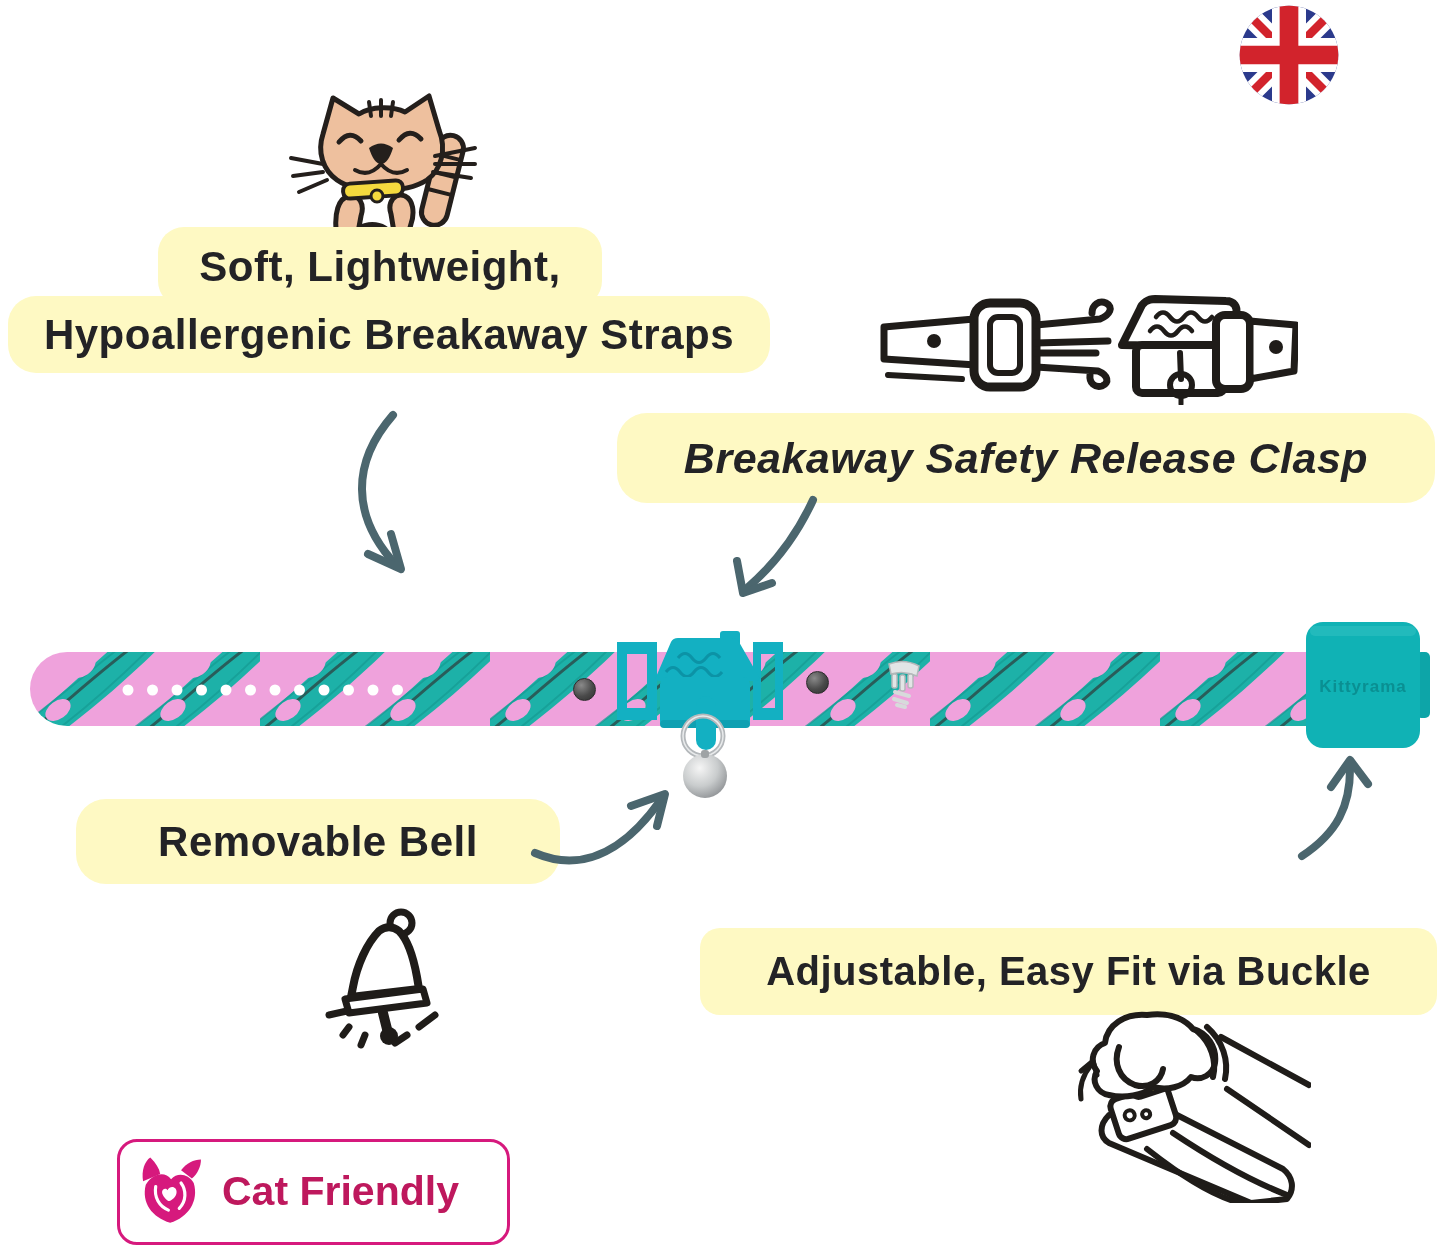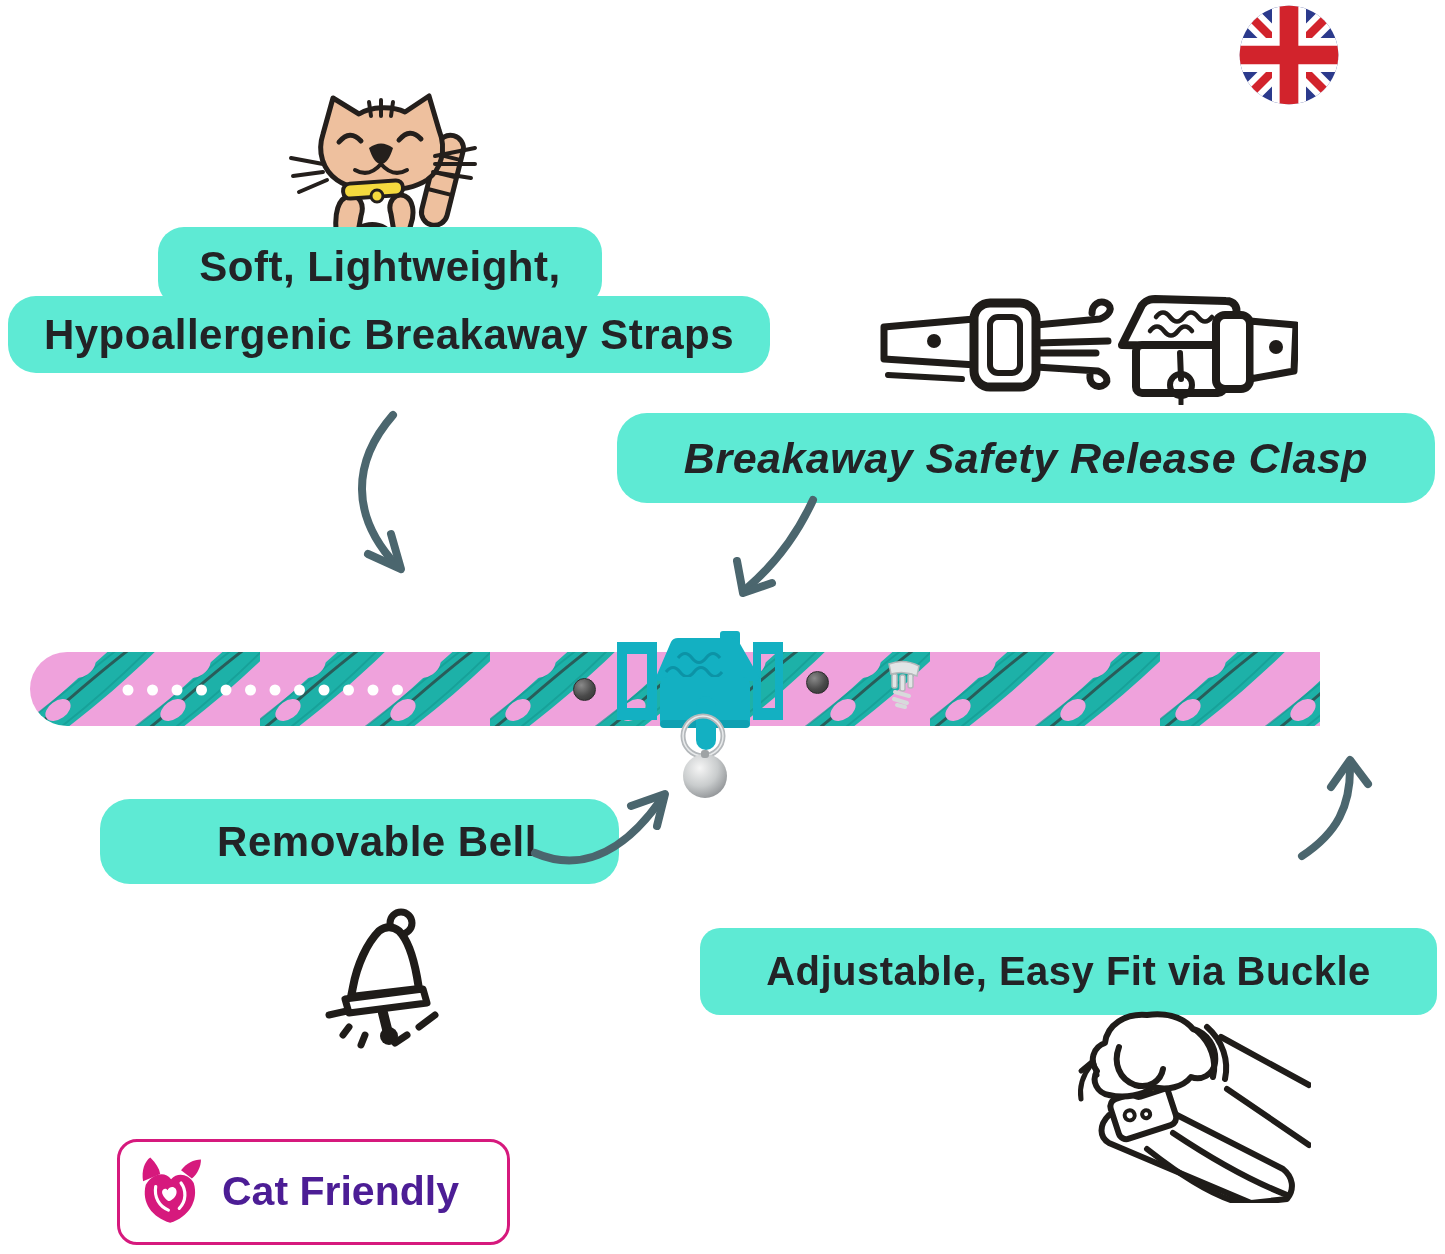--- a/index.html
+++ b/index.html
@@ -3,28 +3,28 @@
 <meta charset="utf-8">
 <style>
   html,body{margin:0;padding:0;background:#ffffff;}
   .canvas{
     position:relative;width:1445px;height:1254px;background:#ffffff;
     font-family:"Liberation Sans",sans-serif;overflow:hidden;
   }
   .abs{position:absolute;}
   
   .callout{
-    position:absolute;background:#5eead4;color:#232326;font-weight:700;
+    position:absolute;background:#fef9c3;color:#232326;font-weight:700;
     display:flex;align-items:center;justify-content:center;text-align:center;
     letter-spacing:0.5px;
   }
   .c1a{left:158px;top:227px;width:444px;height:80px;border-radius:26px;font-size:42px;}
   .c1b{left:8px;top:296px;width:762px;height:77px;border-radius:28px;font-size:42px;}
   .c2{left:617px;top:413px;width:818px;height:90px;border-radius:30px;font-size:43px;font-style:italic;}
-  .c3{left:100px;top:799px;width:484px;height:85px;border-radius:30px;font-size:42px;padding-left:35px;}
+  .c3{left:76px;top:799px;width:484px;height:85px;border-radius:30px;font-size:42px;}
   .c4{left:700px;top:928px;width:737px;height:87px;border-radius:20px;font-size:40px;}
   
   .flag{left:1238px;top:4px;width:102px;height:102px;}
   
   .cat{left:283px;top:72px;width:196px;height:166px;}
   .claspSketch{left:878px;top:287px;width:420px;height:118px;}
   .bellSketch{left:303px;top:903px;width:176px;height:152px;}
   .handSketch{left:1055px;top:1003px;width:256px;height:200px;}
   
   .strapL{left:30px;top:652px;width:670px;height:74px;}
@@ -37,21 +37,21 @@
   .charm{left:885px;top:658px;width:38px;height:52px;}
   .clasp{left:608px;top:626px;width:185px;height:175px;}
   .endBuckle{left:1300px;top:620px;width:134px;height:130px;}
   .arrows{left:0;top:0;width:1445px;height:1254px;pointer-events:none;}
   
   .badge{
     left:117px;top:1139px;width:393px;height:106px;border:3.5px solid #d6197d;
     border-radius:20px;display:flex;align-items:center;background:#fff;box-sizing:border-box;
   }
   .badgeLogo{width:76px;height:76px;margin-left:14px;flex:0 0 auto;}
-  .badgeText{margin-left:12px;color:#4c1d95;line-height:1.02;}
+  .badgeText{margin-left:12px;color:#be185d;line-height:1.02;}
   .badgeTitle{font-size:41px;font-weight:700;}
   .badgeSub{font-size:38px;font-weight:400;margin-top:2px;}
   svg{display:block;}
 </style>
 </head>
 <body>
 
 <div class="canvas">
 
   <svg class="abs" width="0" height="0" aria-hidden="true">
@@ -191,20 +191,28 @@
       <g fill="#e2e5e6" stroke="#b4b8ba" stroke-width="1.5">
         <path d="M4,6 Q19,0 34,8 L32,18 Q19,12 6,16 Z"></path>
         <rect x="7" y="16" width="5" height="14" rx="2"></rect>
         <rect x="15" y="17" width="5" height="16" rx="2"></rect>
         <rect x="23" y="16" width="5" height="14" rx="2"></rect>
         <path d="M10,34 L24,38 M9,41 L22,45 M12,47 L20,49" stroke="#d7dadb" stroke-width="4" stroke-linecap="round"></path>
       </g>
     </svg>
   </div>
 
+  <div class="abs endBuckle">
+    <svg width="134" height="130" viewBox="0 0 134 130">
+      <rect x="116" y="32" width="14" height="66" rx="5" fill="#0da5a8"></rect>
+      <rect x="6" y="2" width="114" height="126" rx="17" fill="#10b2b5"></rect>
+      <rect x="10" y="6" width="106" height="10" rx="5" fill="#2ebfc1" opacity="0.6"></rect>
+      <text x="63" y="72" font-family="Liberation Sans, sans-serif" font-size="17" font-weight="700" fill="#0a8f92" text-anchor="middle" letter-spacing="1">Kittyrama</text>
+    </svg>
+  </div>
 
   <div class="abs clasp">
     <svg width="185" height="175" viewBox="0 0 185 175">
       <path fill-rule="evenodd" fill="#13b0c2" d="M9,16 h40 v78 h-40 Z M19,28 h20 v54 h-20 Z"></path>
       <path fill-rule="evenodd" fill="#13b0c2" d="M145,16 h30 v78 h-30 Z M153,28 h14 v54 h-14 Z"></path>
       <rect x="112" y="5" width="20" height="16" rx="3" fill="#13b0c2"></rect>
       <path d="M48,51 L63,16 Q65,12 70,12 L124,12 Q129,12 131,16 L151,51 Q152,55 147,55 L52,55 Q47,55 48,51 Z" fill="#13b0c2"></path>
       <g stroke="#0c93a6" stroke-width="3" fill="none">
         <path d="M70,32 q7,-9 14,0 q7,9 14,0 q7,-9 14,0"></path>
         <path d="M58,46 q7,-9 14,0 q7,9 14,0 q7,-9 14,0 q7,9 14,0"></path>

